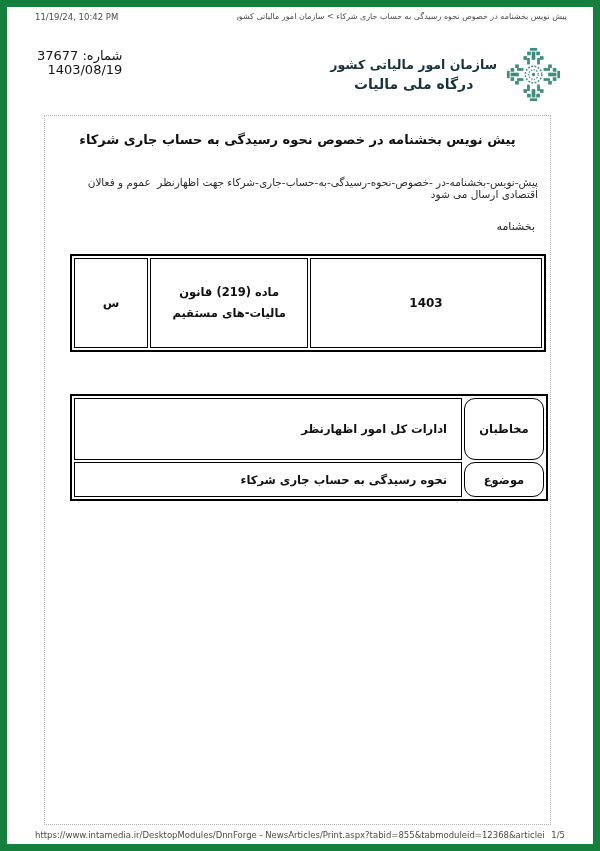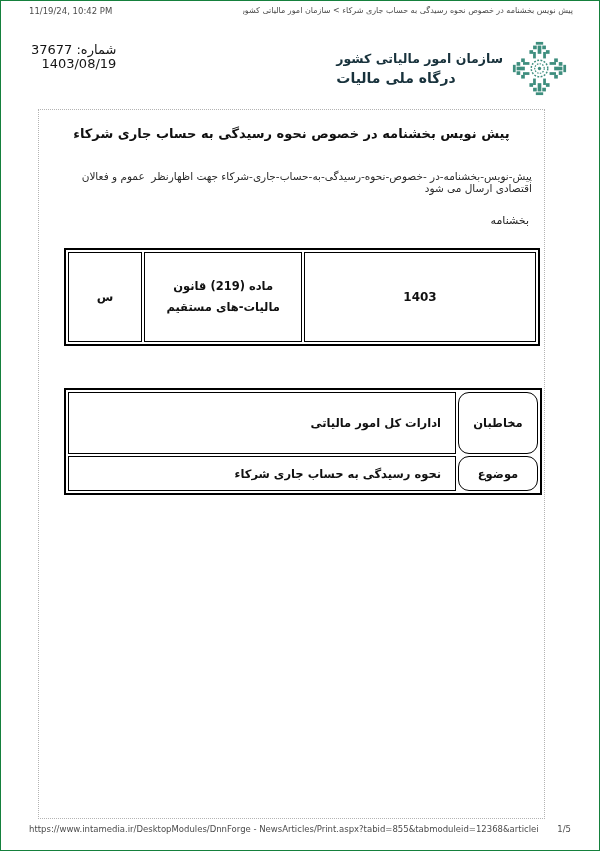--- a/index.html
+++ b/index.html
@@ -1,20 +1,20 @@
 <!DOCTYPE html>
 <html lang="fa"><head>
 <meta charset="utf-8">
 <style>
   html,body{margin:0;padding:0;background:#fff;}
   .page{
     position:relative;
     width:600px;height:851px;
     background:#ffffff;
-    border:1px solid #15803d;
+    border:7px solid #15803d;
     box-sizing:border-box;
     font-family:"DejaVu Sans",sans-serif;
     color:#1a1a1a;
     overflow:hidden;
   }
   
   .print-meta{
     position:absolute;
     font-size:8.5px;
     color:#4b4b4b;
@@ -28,21 +28,21 @@
   
   .number-block{
     position:absolute;left:30px;top:42px;
     direction:rtl;text-align:right;
     font-size:13px;font-weight:normal;line-height:14px;color:#141414;
   }
   .org-block{
     position:absolute;top:40px;right:32px;
     display:flex;align-items:center;gap:9px;
   }
-  .org-text{text-align:left;color:#18323c;}
+  .org-text{text-align:center;color:#18323c;}
   .org-name{font-size:12.5px;font-weight:bold;white-space:nowrap;direction:rtl;}
   .org-sub{font-size:14px;font-weight:bold;margin-top:4px;direction:rtl;}
   .logo{display:block;}
 
   
   .article{
     position:absolute;left:37px;top:108px;
     width:507px;height:710px;
     border:1px dotted #b3b3b3;
     box-sizing:border-box;
@@ -142,21 +142,21 @@
           </tr>
         </tbody>
       </table>
     </div>
 
     <div class="tbl-wrap2">
       <table class="doc-table t2">
         <tbody>
           <tr class="row1">
             <td class="cell-hdr">مخاطبان</td>
-            <td class="cell-val">ادارات کل امور مالیاتی</td>
+            <td class="cell-val">ادارات کل امور اظهارنظر</td>
           </tr>
           <tr class="row2">
             <td class="cell-hdr">موضوع</td>
             <td class="cell-val">نحوه رسیدگی به حساب جاری شرکاء</td>
           </tr>
         </tbody>
       </table>
     </div>
 
   </div>

